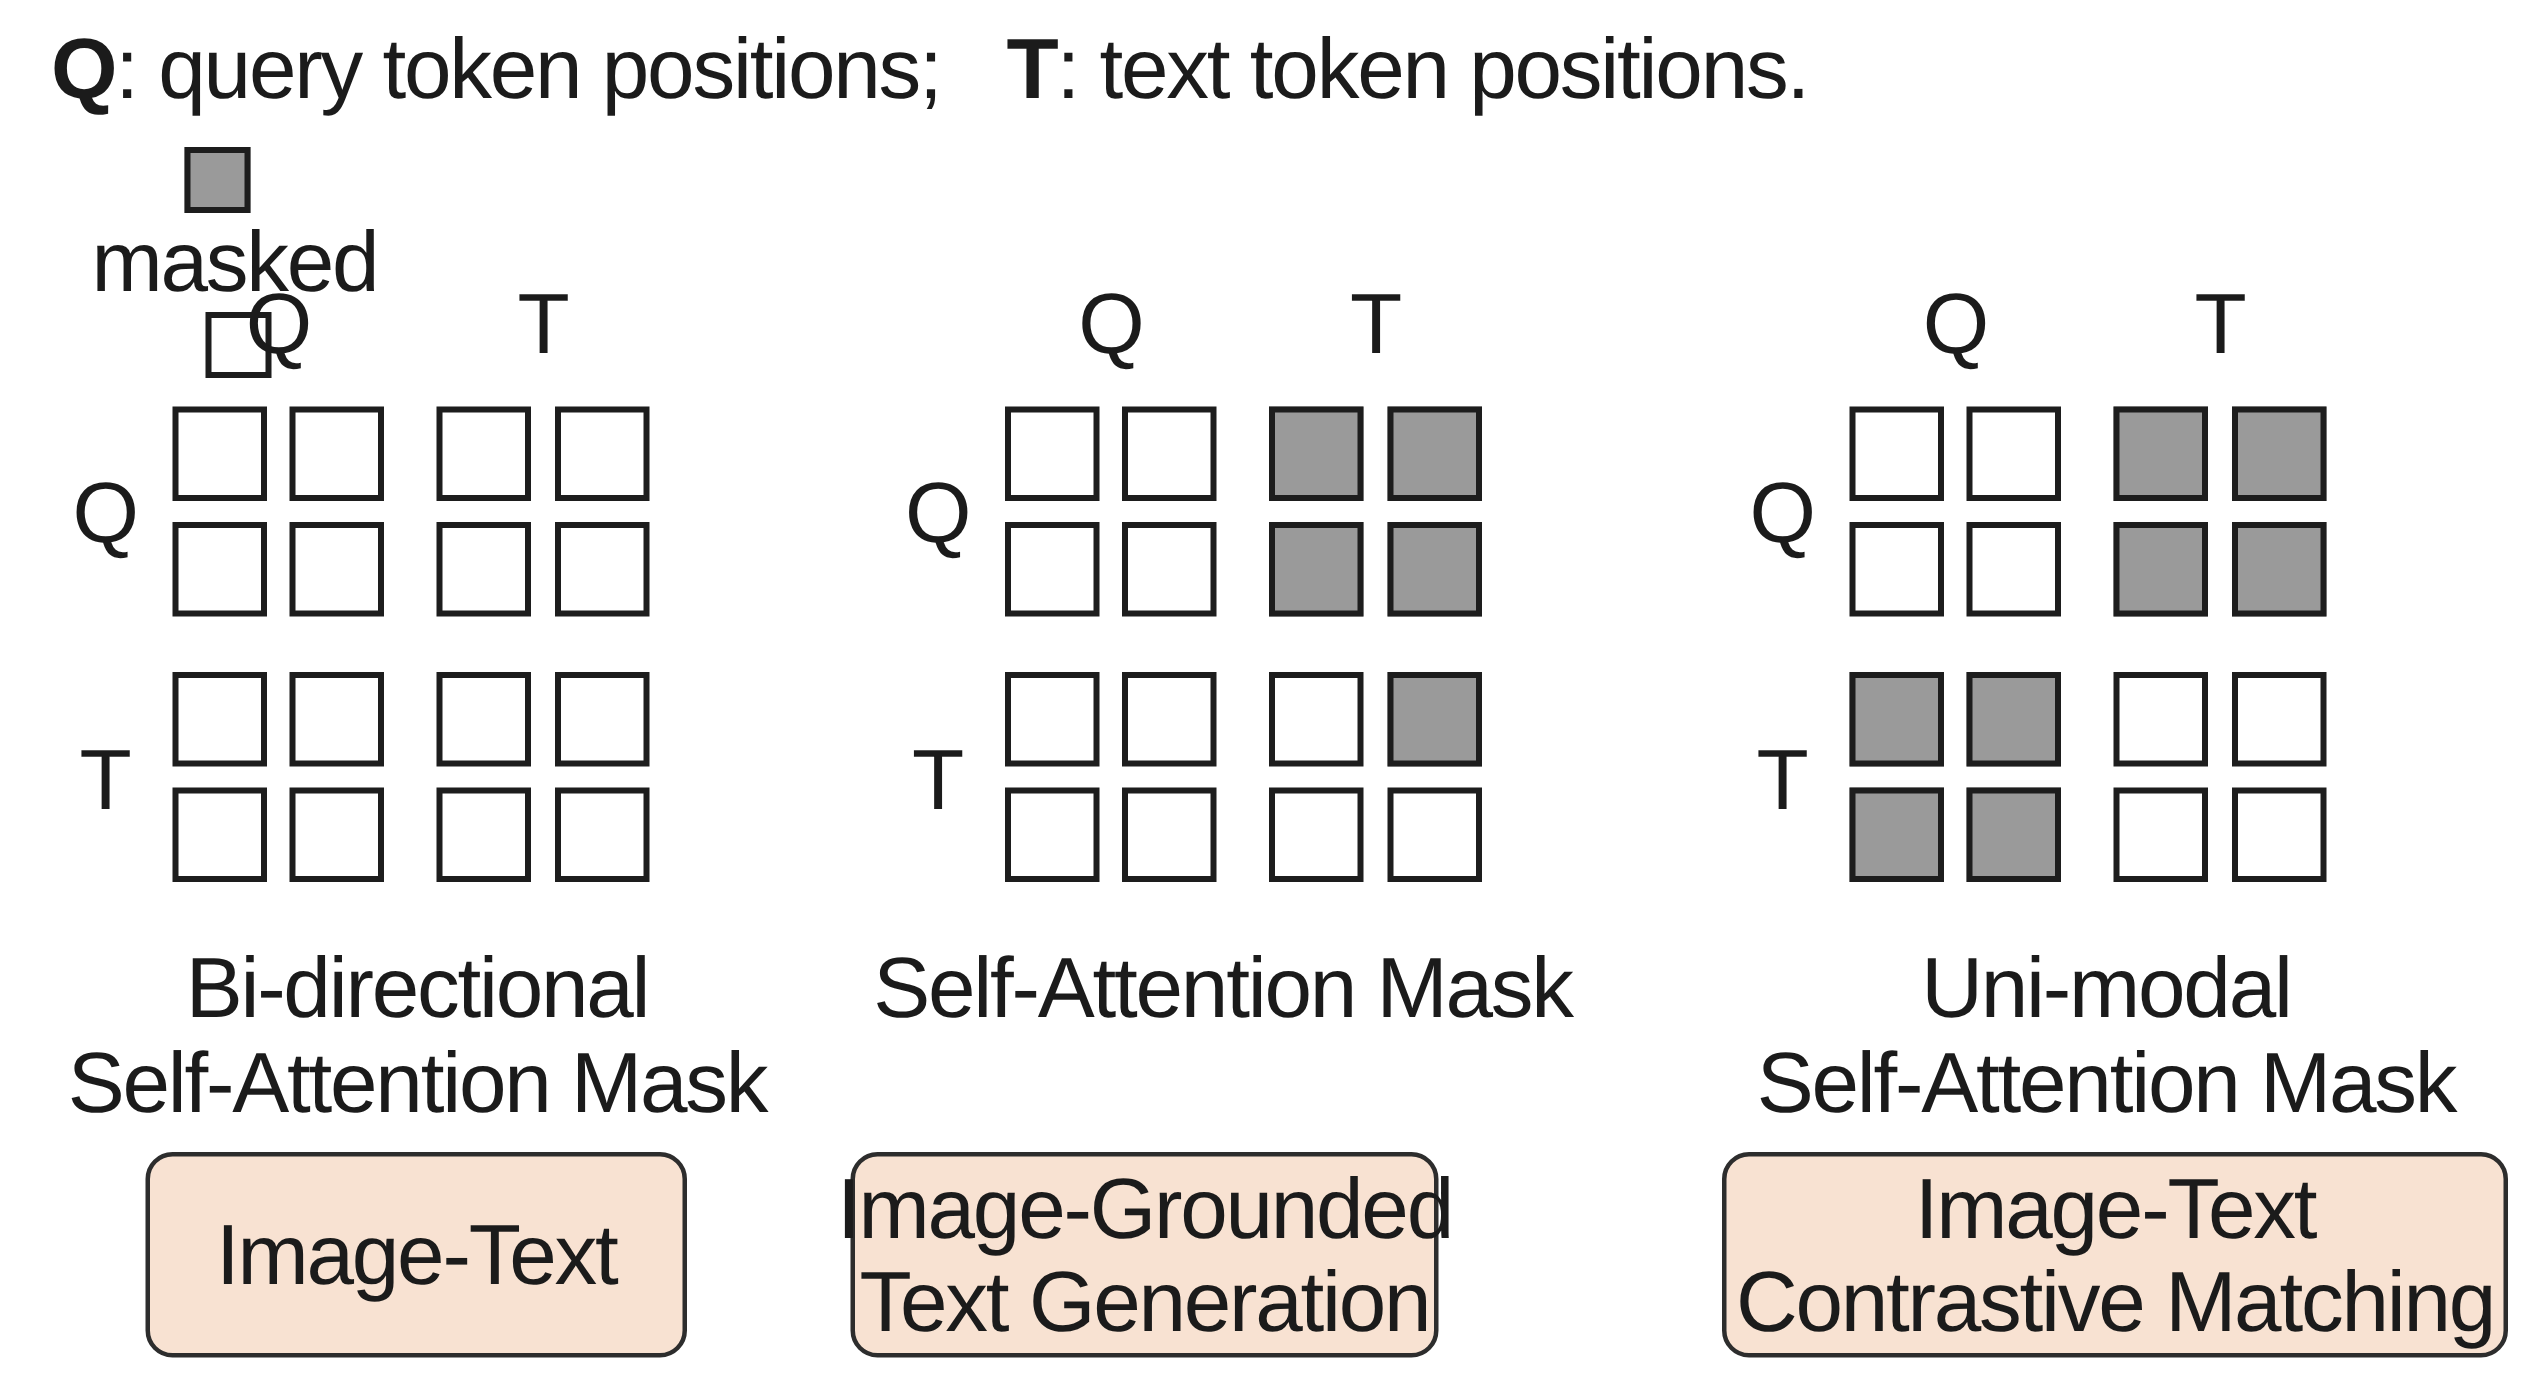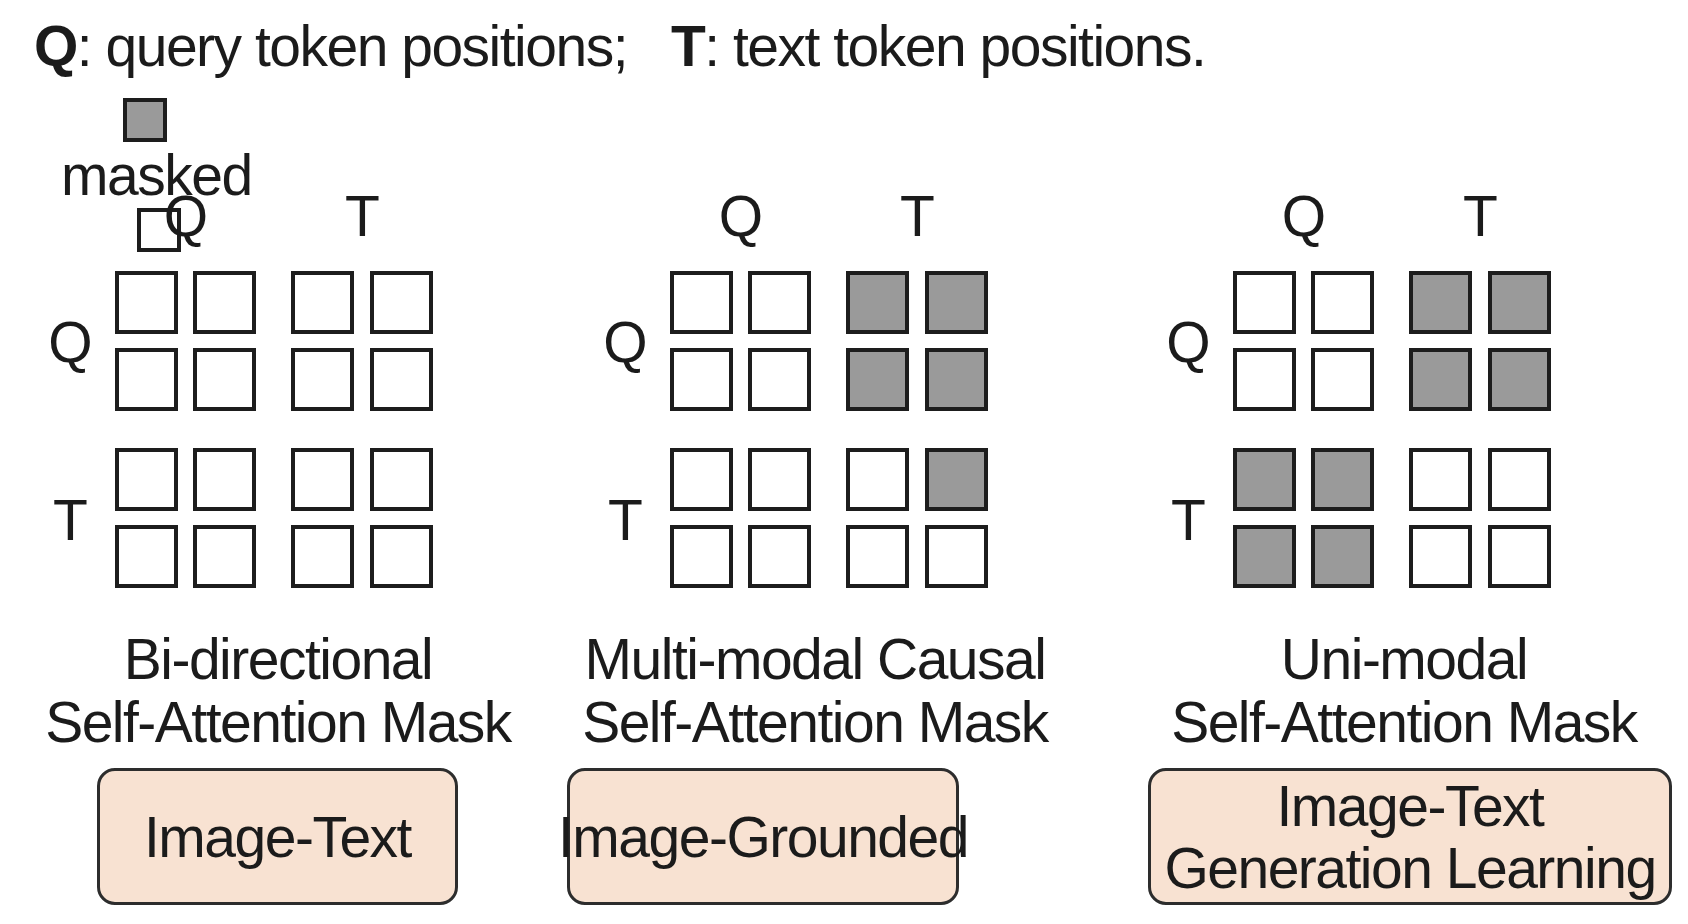--- a/index.html
+++ b/index.html
@@ -104,25 +104,25 @@
       <div class="cell masked" style="left: 925px; top: 348px;"></div>
       <div class="cell" style="left: 670px; top: 448px;"></div>
       <div class="cell" style="left: 748px; top: 448px;"></div>
       <div class="cell" style="left: 846px; top: 448px;"></div>
       <div class="cell masked" style="left: 925px; top: 448px;"></div>
       <div class="cell" style="left: 670px; top: 525px;"></div>
       <div class="cell" style="left: 748px; top: 525px;"></div>
       <div class="cell" style="left: 846px; top: 525px;"></div>
       <div class="cell" style="left: 925px; top: 525px;"></div>
       <div class="caption" style="left: 515px; top: 628px;">
-        <div>Multi-modal Causal</div>
         <div>Self-Attention Mask</div>
       </div>
       <div class="task-box" style="left: 567px; top: 768px; width: 392px; height: 137px;">
         <div>Image-Grounded</div>
+        <div>Text Generation</div>
       </div>
       <div class="grid-label" style="left: 1253.5px; top: 186px;">Q</div>
       <div class="grid-label" style="left: 1430px; top: 186px;">T</div>
       <div class="grid-label" style="left: 1138px; top: 311.5px;">Q</div>
       <div class="grid-label" style="left: 1138px; top: 489.5px;">T</div>
       <div class="cell" style="left: 1233px; top: 271px;"></div>
       <div class="cell" style="left: 1311px; top: 271px;"></div>
       <div class="cell masked" style="left: 1409px; top: 271px;"></div>
       <div class="cell masked" style="left: 1488px; top: 271px;"></div>
       <div class="cell" style="left: 1233px; top: 348px;"></div>
@@ -136,17 +136,17 @@
       <div class="cell masked" style="left: 1233px; top: 525px;"></div>
       <div class="cell masked" style="left: 1311px; top: 525px;"></div>
       <div class="cell" style="left: 1409px; top: 525px;"></div>
       <div class="cell" style="left: 1488px; top: 525px;"></div>
       <div class="caption" style="left: 1104px; top: 628px;">
         <div>Uni-modal</div>
         <div>Self-Attention Mask</div>
       </div>
       <div class="task-box" style="left: 1148px; top: 768px; width: 524px; height: 137px;">
         <div>Image-Text</div>
-        <div>Generation Learning</div>
+        <div>Contrastive Matching</div>
       </div>
     </div>
 
 </div>
 
 </body></html>

